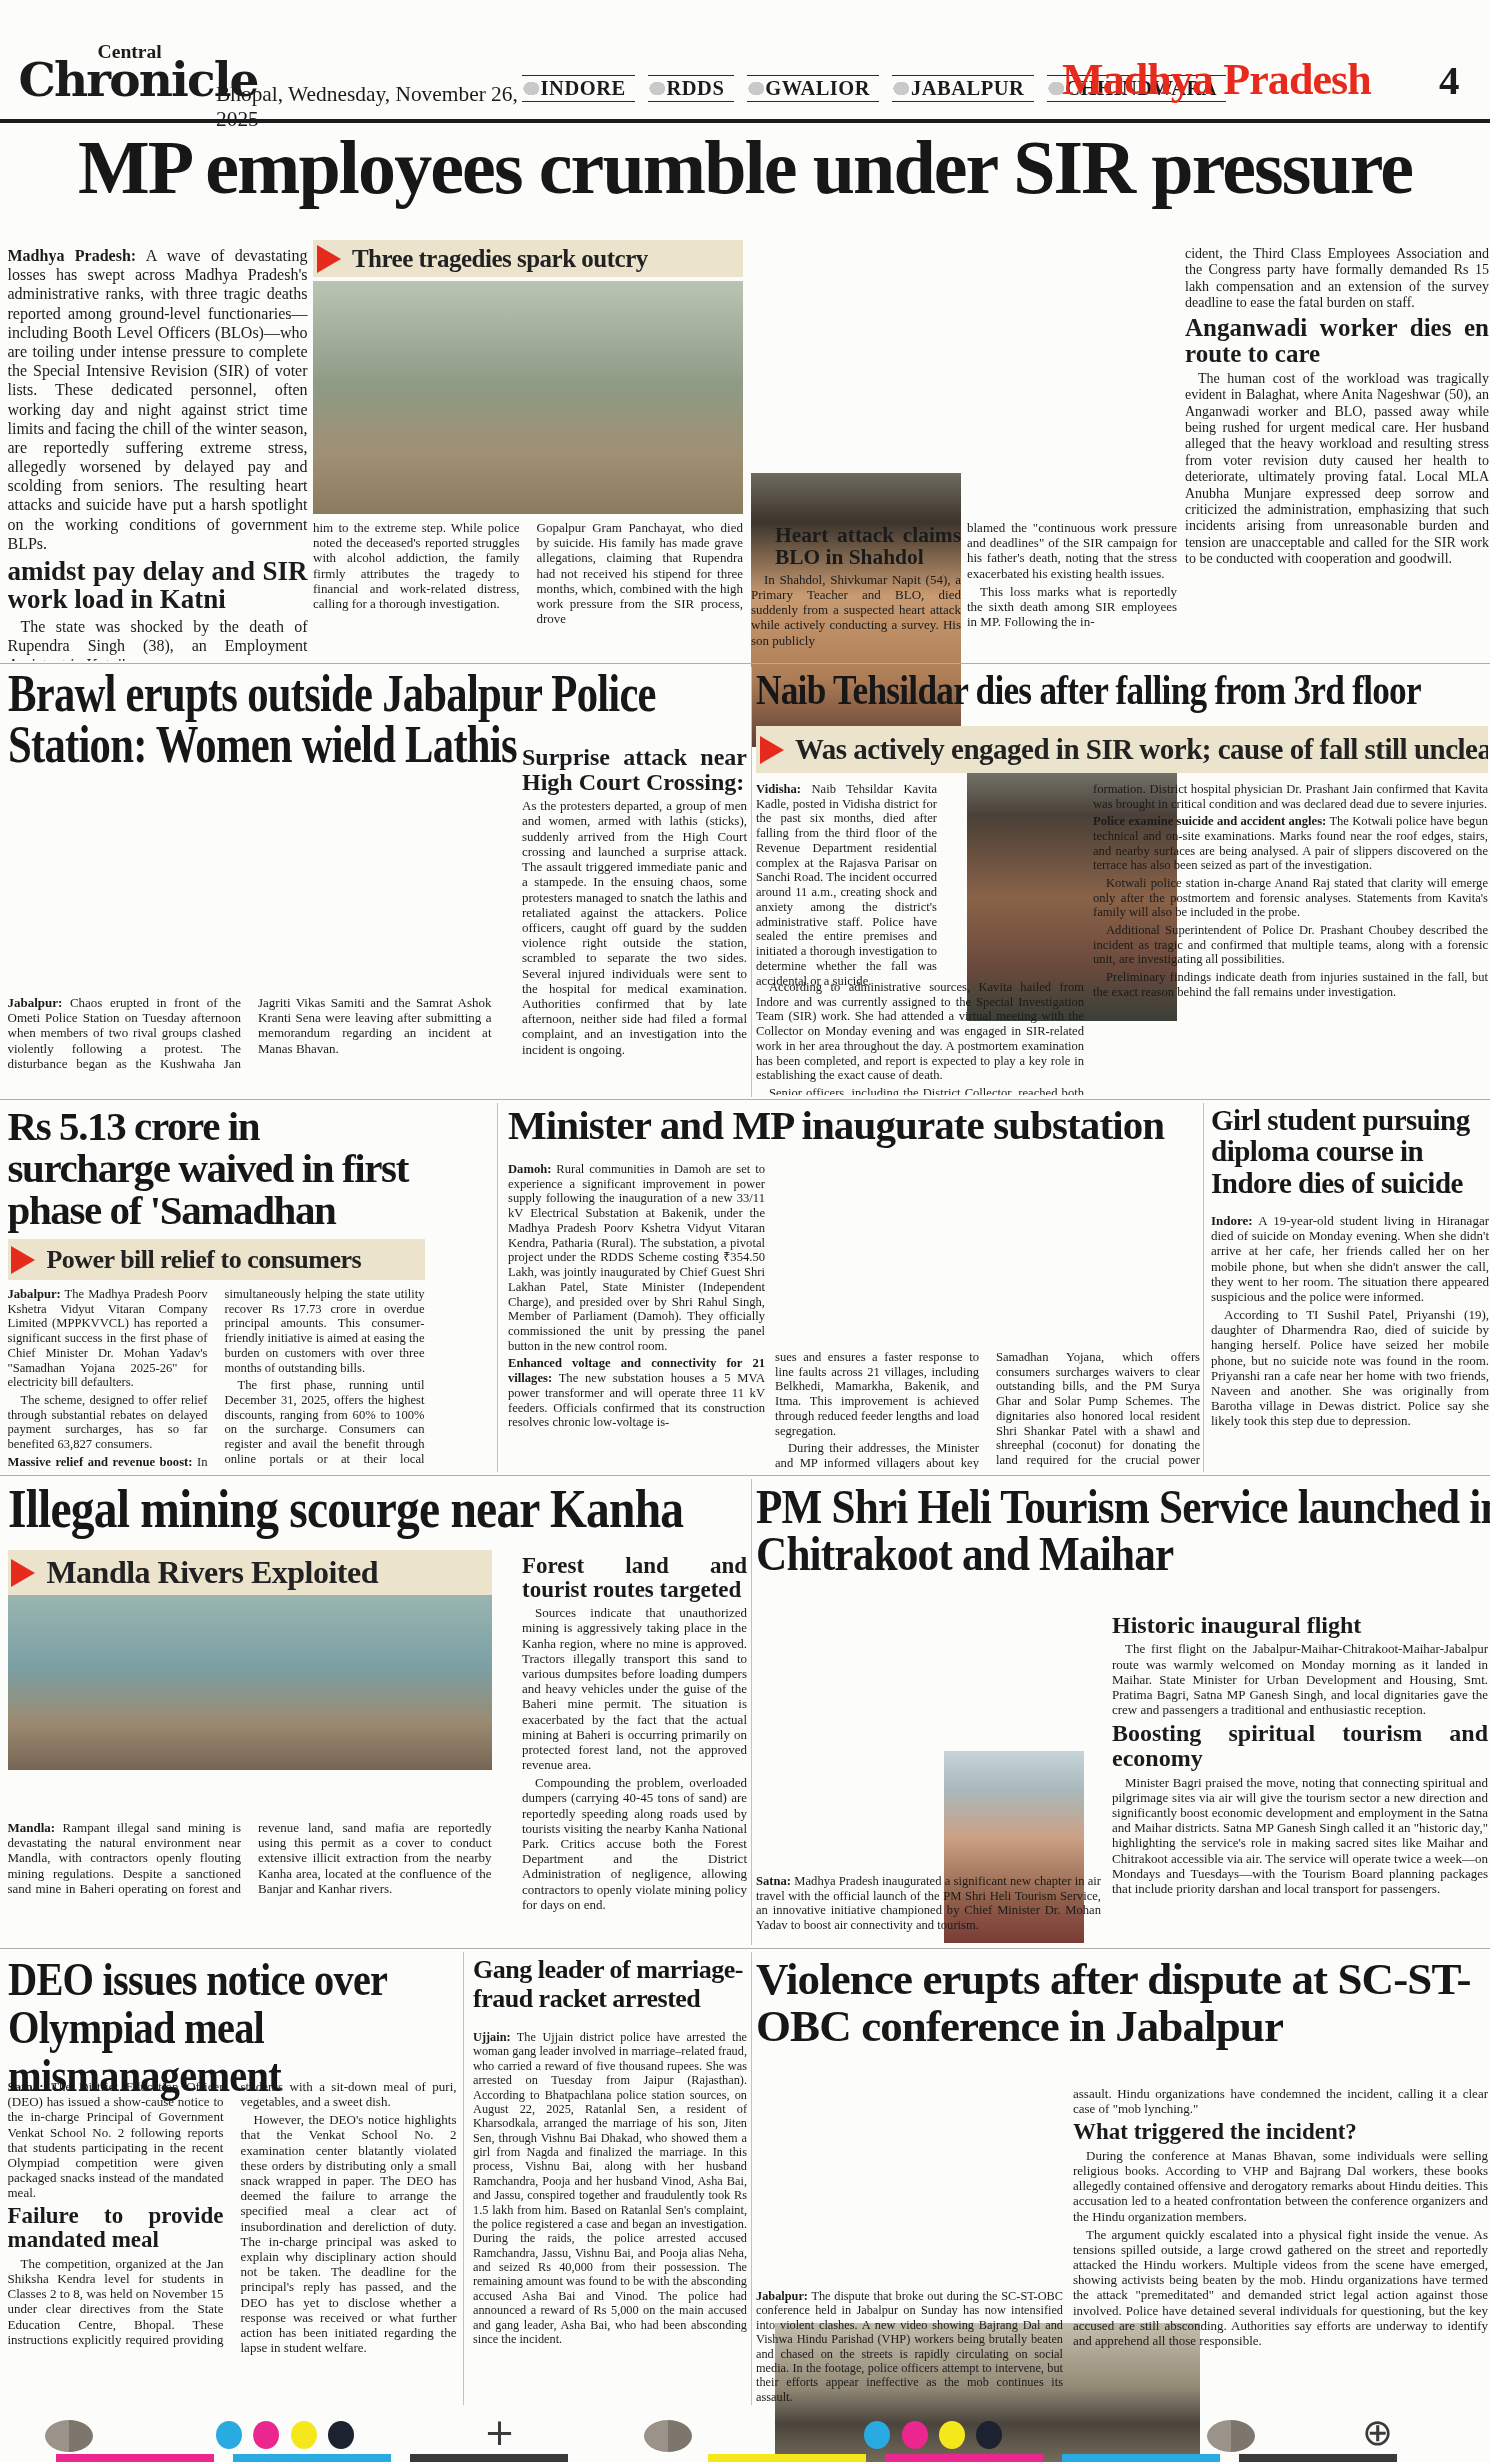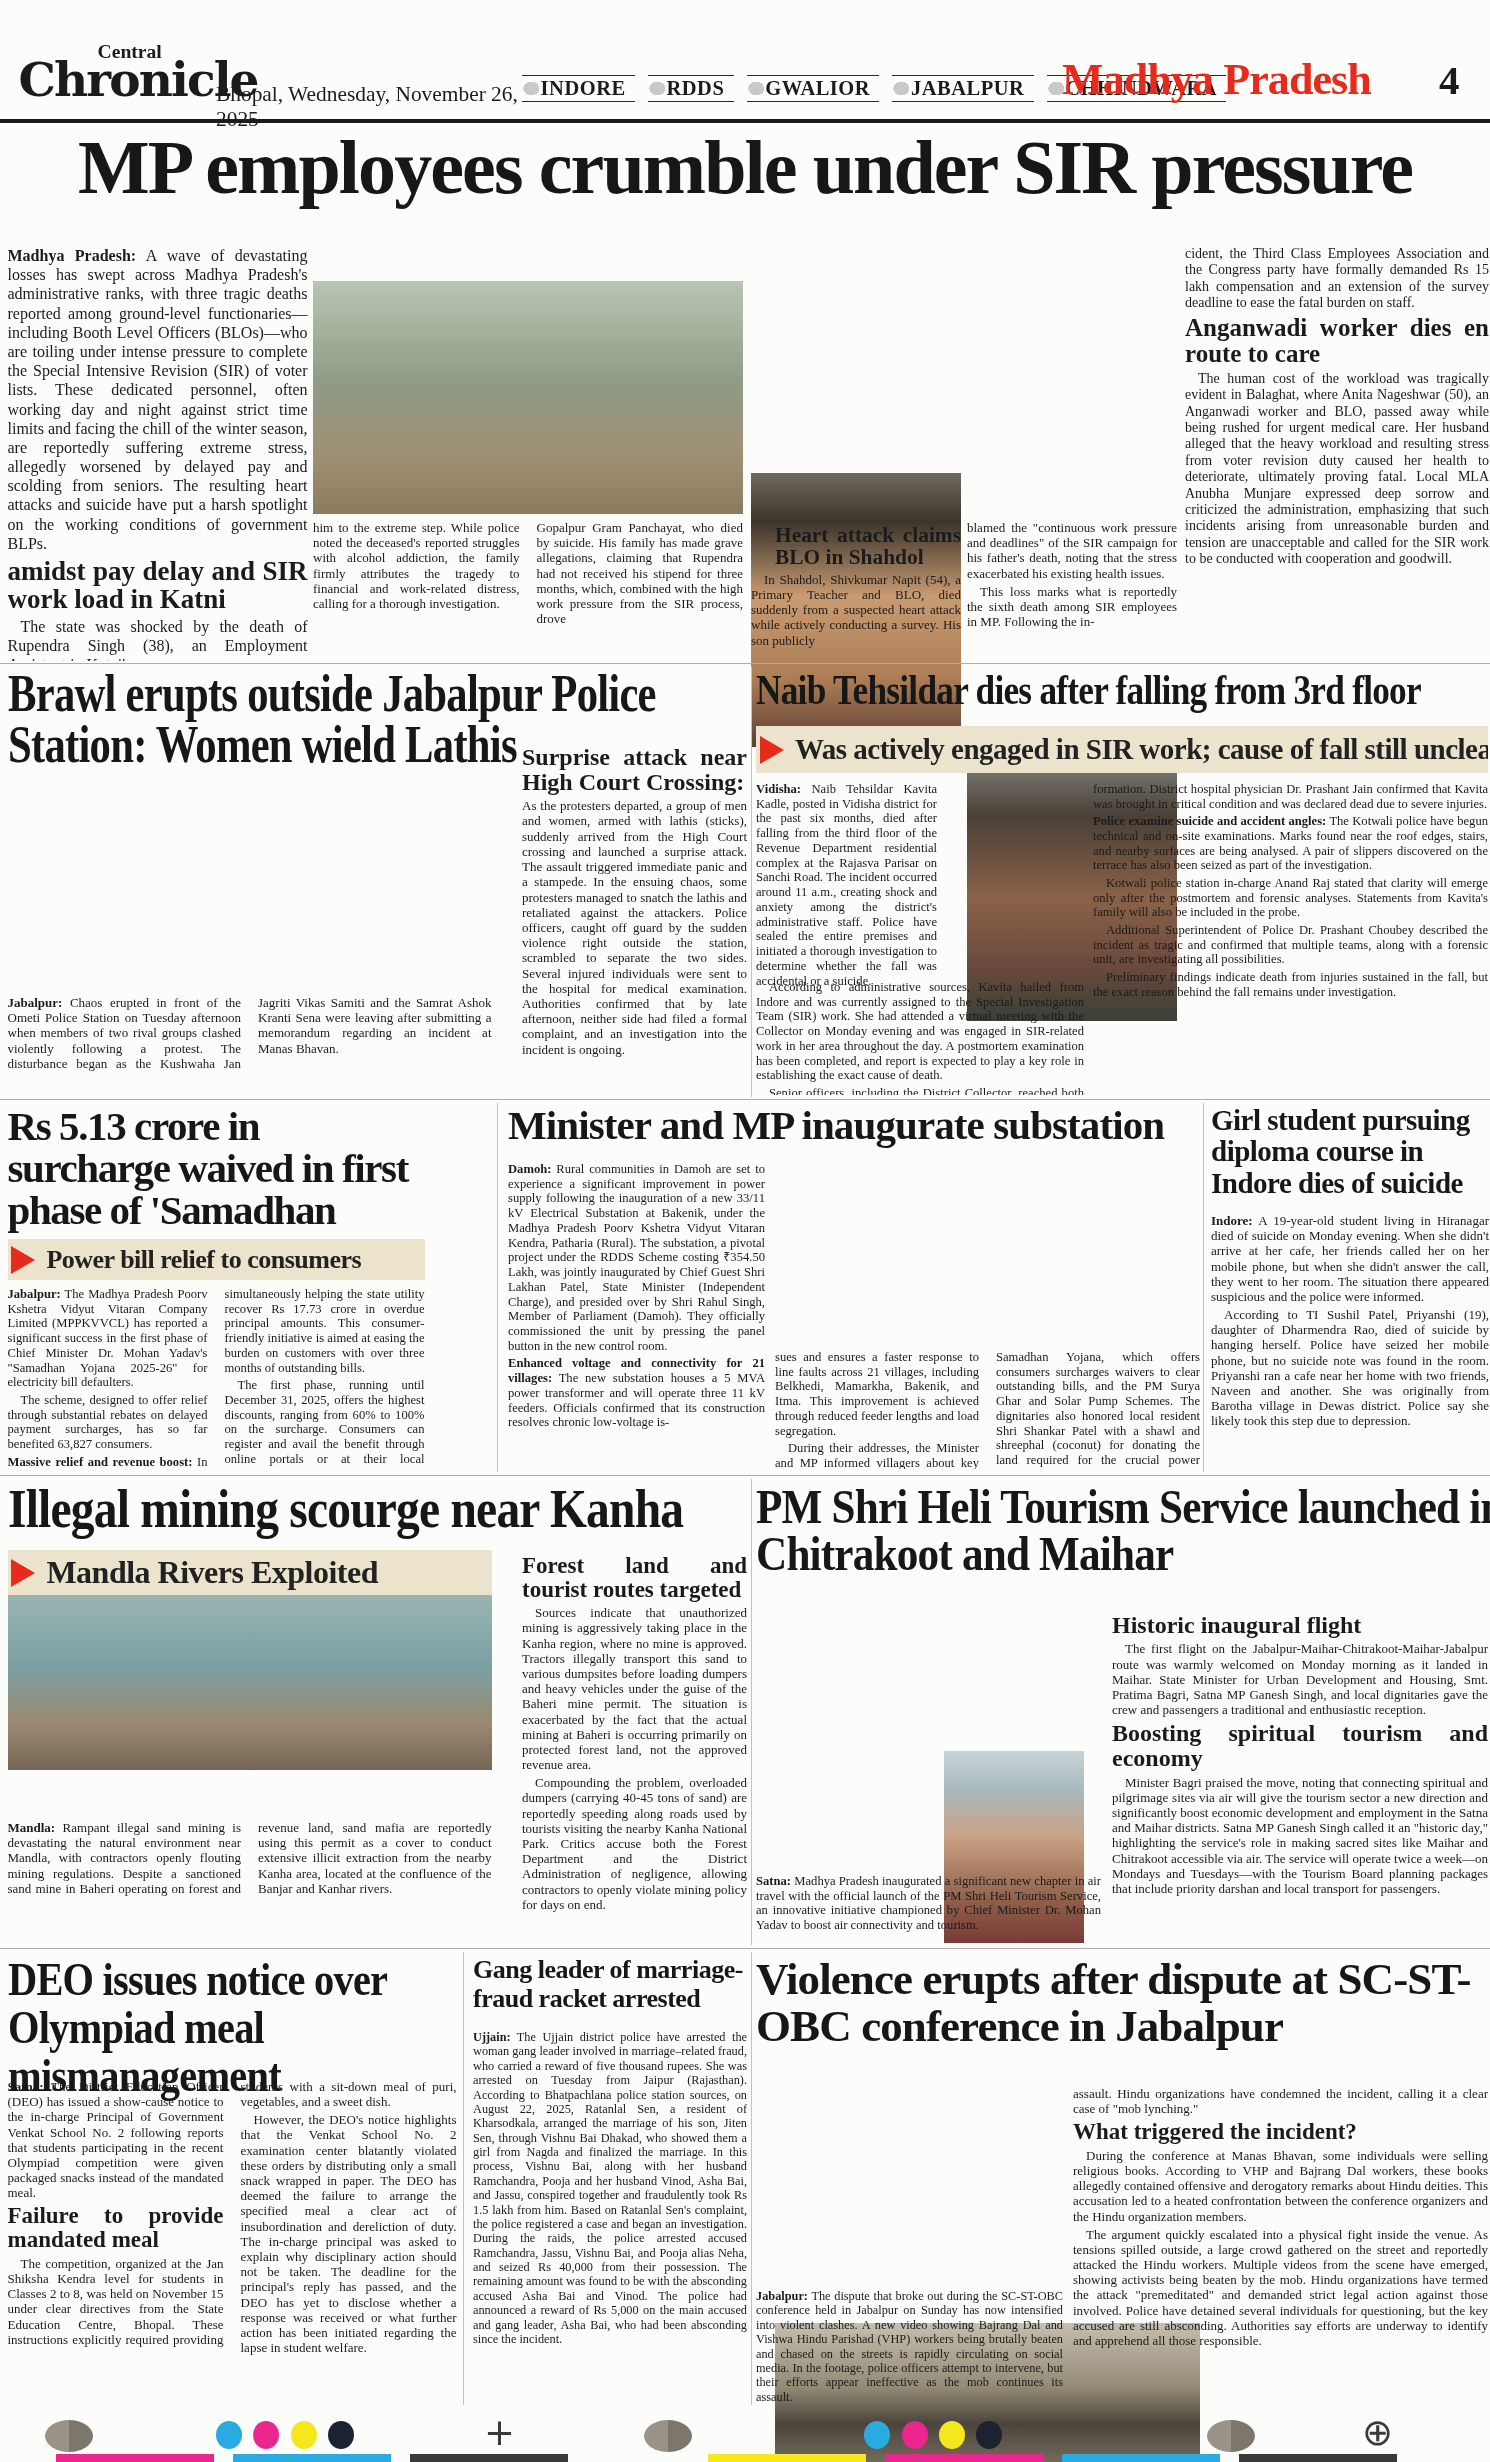--- a/index.html
+++ b/index.html
@@ -53,20 +53,24 @@
   <div class="abs" style="left:0;top:119px;width:1490px;height:3.7px;background:#1c1c1c;"></div>
 
   <div class="abs hl" style="left:7.5px;top:130px;width:1475px;font-size:76px;text-align:center;letter-spacing:-1.9px;">MP employees crumble under SIR pressure</div>
 
   <div class="abs body lg" style="left:7.5px;top:246px;width:300px;height:415px;">
     <p><b class="lead">Madhya Pradesh:</b> <span>A wave of devastating losses has swept across Madhya Pradesh's administrative ranks, with three tragic deaths reported among ground-level functionaries—including Booth Level Officers (BLOs)—who are toiling under intense pressure to complete the Special Intensive Revision (SIR) of voter lists. These dedicated personnel, often working day and night against strict time limits and facing the chill of the winter season, are reportedly suffering extreme stress, allegedly worsened by delayed pay and scolding from seniors. The resulting heart attacks and suicide have put a harsh spotlight on the working conditions of government BLPs.</span></p>
     <div class="sub" style="font-size:27px;">amidst pay delay and SIR work load in Katni</div>
     <p class="ind">The state was shocked by the death of Rupendra Singh (38), an Employment Assistant in Katni's</p>
   </div>
 
+  <div class="kicker abs" style="left:313px;top:240px;width:430px;height:37px;">
+    <span class="tri"></span>
+    <span class="ktext" style="font-size:25px;">Three tragedies spark outcry</span>
+  </div>
   <div class="photo crowd-pic abs" style="left:313px;top:281px;width:430px;height:233px;"></div>
   <div class="abs body" style="left:313px;top:520px;width:430px;height:140px;">
     <div class="cap2">
       <p>him to the extreme step. While police noted the deceased's reported struggles with alcohol addiction, the family firmly attributes the tragedy to financial and work-related distress, calling for a thorough investigation.</p>
       <p>Gopalpur Gram Panchayat, who died by suicide. His family has made grave allegations, claiming that Rupendra had not received his stipend for three months, which, combined with the high work pressure from the SIR process, drove</p>
     </div>
   </div>
 
   <div class="photo port1 abs" style="left:751px;top:240px;width:210px;height:274px;"></div>
   <div class="photo port2 abs" style="left:967px;top:240px;width:210px;height:274px;"></div>

